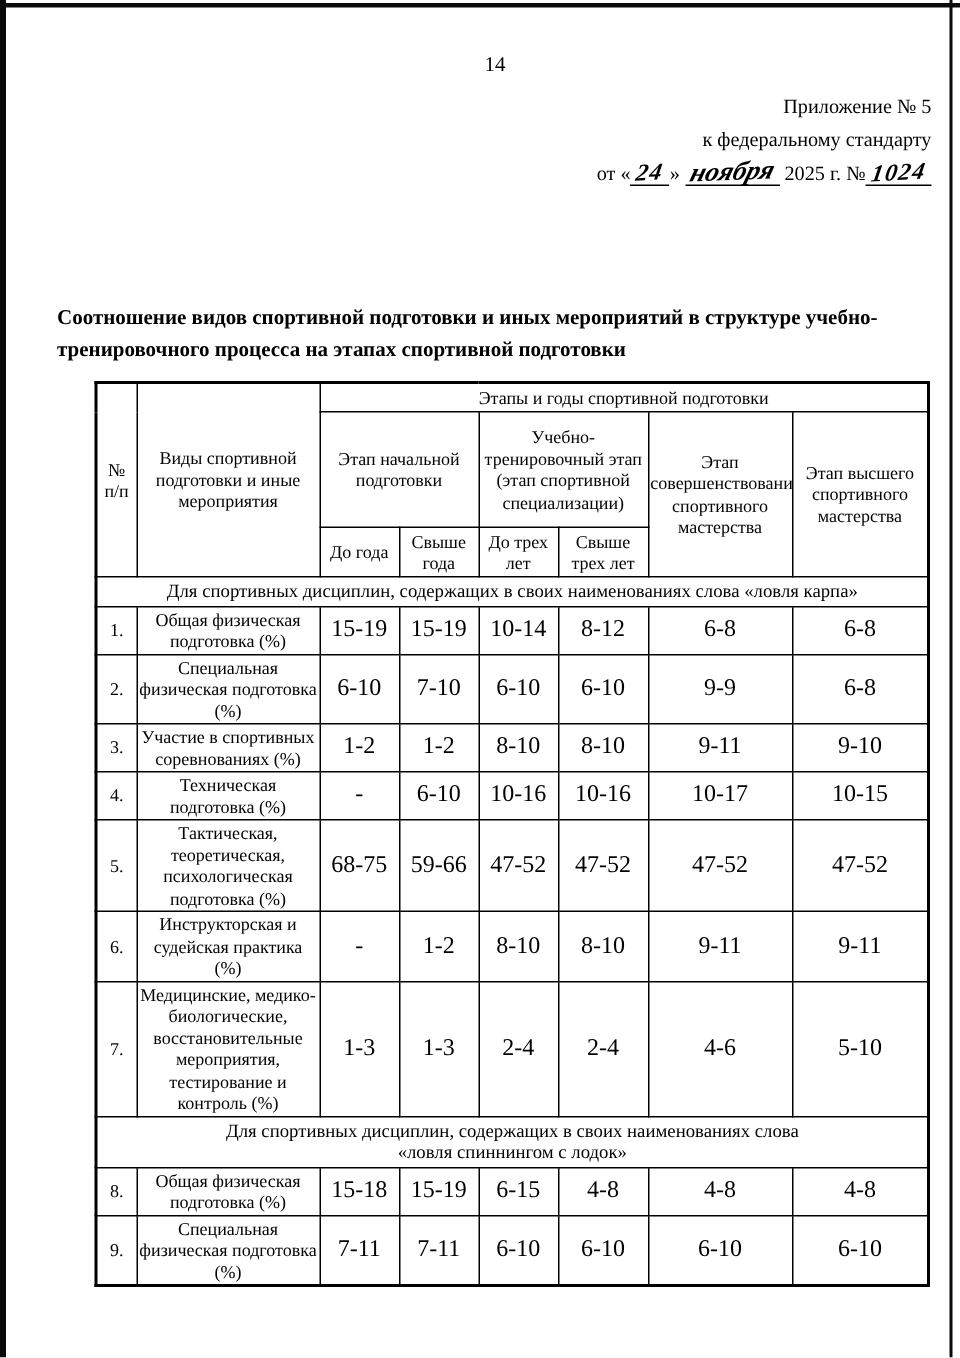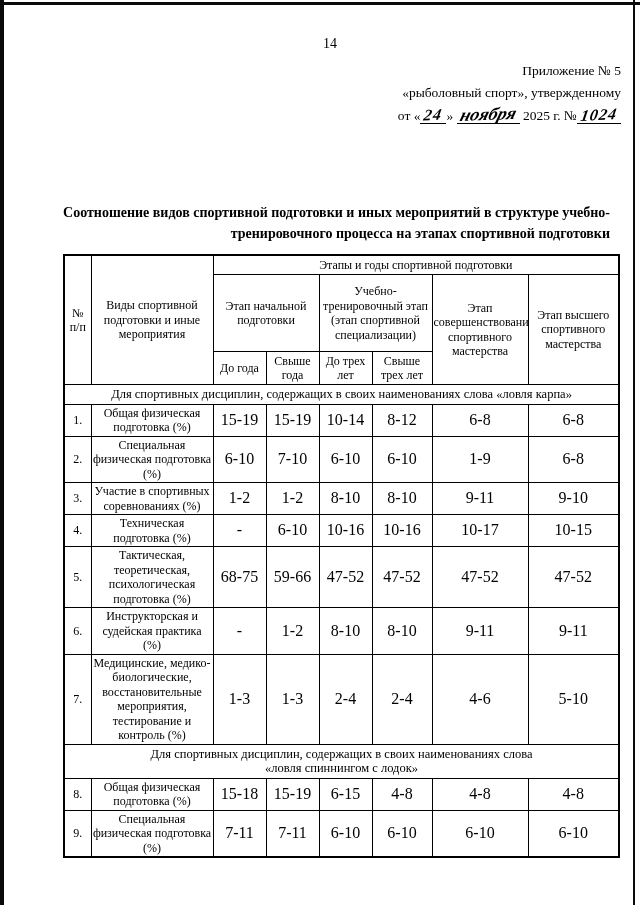--- a/index.html
+++ b/index.html
@@ -42,21 +42,21 @@
     font-style: italic;
     font-weight: bold;
     font-size: 16px;
     letter-spacing: 1px;
     transform: skewX(-12deg) rotate(-3deg);
   }
   .hw-month { font-size: 18px; letter-spacing: 0; transform: skewX(-18deg) rotate(-2deg); }
 
   .doc-title {
     position: absolute; top: 202px; left: 38px; width: 572px;
-    text-align: right; font-weight: bold; font-size: 14px; line-height: 21px;
+    text-align: left; font-weight: bold; font-size: 14px; line-height: 21px;
   }
 
   table.ratio {
     position: absolute; top: 254px; left: 63px;
     width: 555px;
     border-collapse: collapse;
     table-layout: fixed;
     font-size: 12px;
     line-height: 14.5px;
     text-align: center;
@@ -80,21 +80,21 @@
 <body>
 
 <div class="scan-line scan-top"></div>
 <div class="scan-line scan-left"></div>
 <div class="scan-line scan-right"></div>
 
 <div class="page-number">14</div>
 
 <div class="appendix-block">
   <div>Приложение № 5</div>
-  <div>«рыболовный спорт», утвержденному</div>
+  <div>к федеральному стандарту</div>
   <div class="order-line">
     <span>от «</span><span class="uline"><span class="hw">24</span></span><span>»</span>
     <span class="uline"><span class="hw hw-month">ноября</span></span>
     <span>2025 г. №</span><span class="uline"><span class="hw">1024</span></span>
   </div>
 </div>
 
 <div class="doc-title">Соотношение видов спортивной подготовки и иных мероприятий в структуре учебно-тренировочного процесса на этапах спортивной подготовки</div>
 
 <table class="ratio">
@@ -141,21 +141,21 @@
         <td class="row-value">6-8</td>
         <td class="row-value">6-8</td>
       </tr>
       <tr>
         <td class="row-num">2.</td>
         <td class="row-label">Специальная физическая подготовка (%)</td>
         <td class="row-value">6-10</td>
         <td class="row-value">7-10</td>
         <td class="row-value">6-10</td>
         <td class="row-value">6-10</td>
-        <td class="row-value">1-9</td>
+        <td class="row-value">9-9</td>
         <td class="row-value">6-8</td>
       </tr>
       <tr>
         <td class="row-num">3.</td>
         <td class="row-label">Участие в спортивных соревнованиях (%)</td>
         <td class="row-value">1-2</td>
         <td class="row-value">1-2</td>
         <td class="row-value">8-10</td>
         <td class="row-value">8-10</td>
         <td class="row-value">9-11</td>

